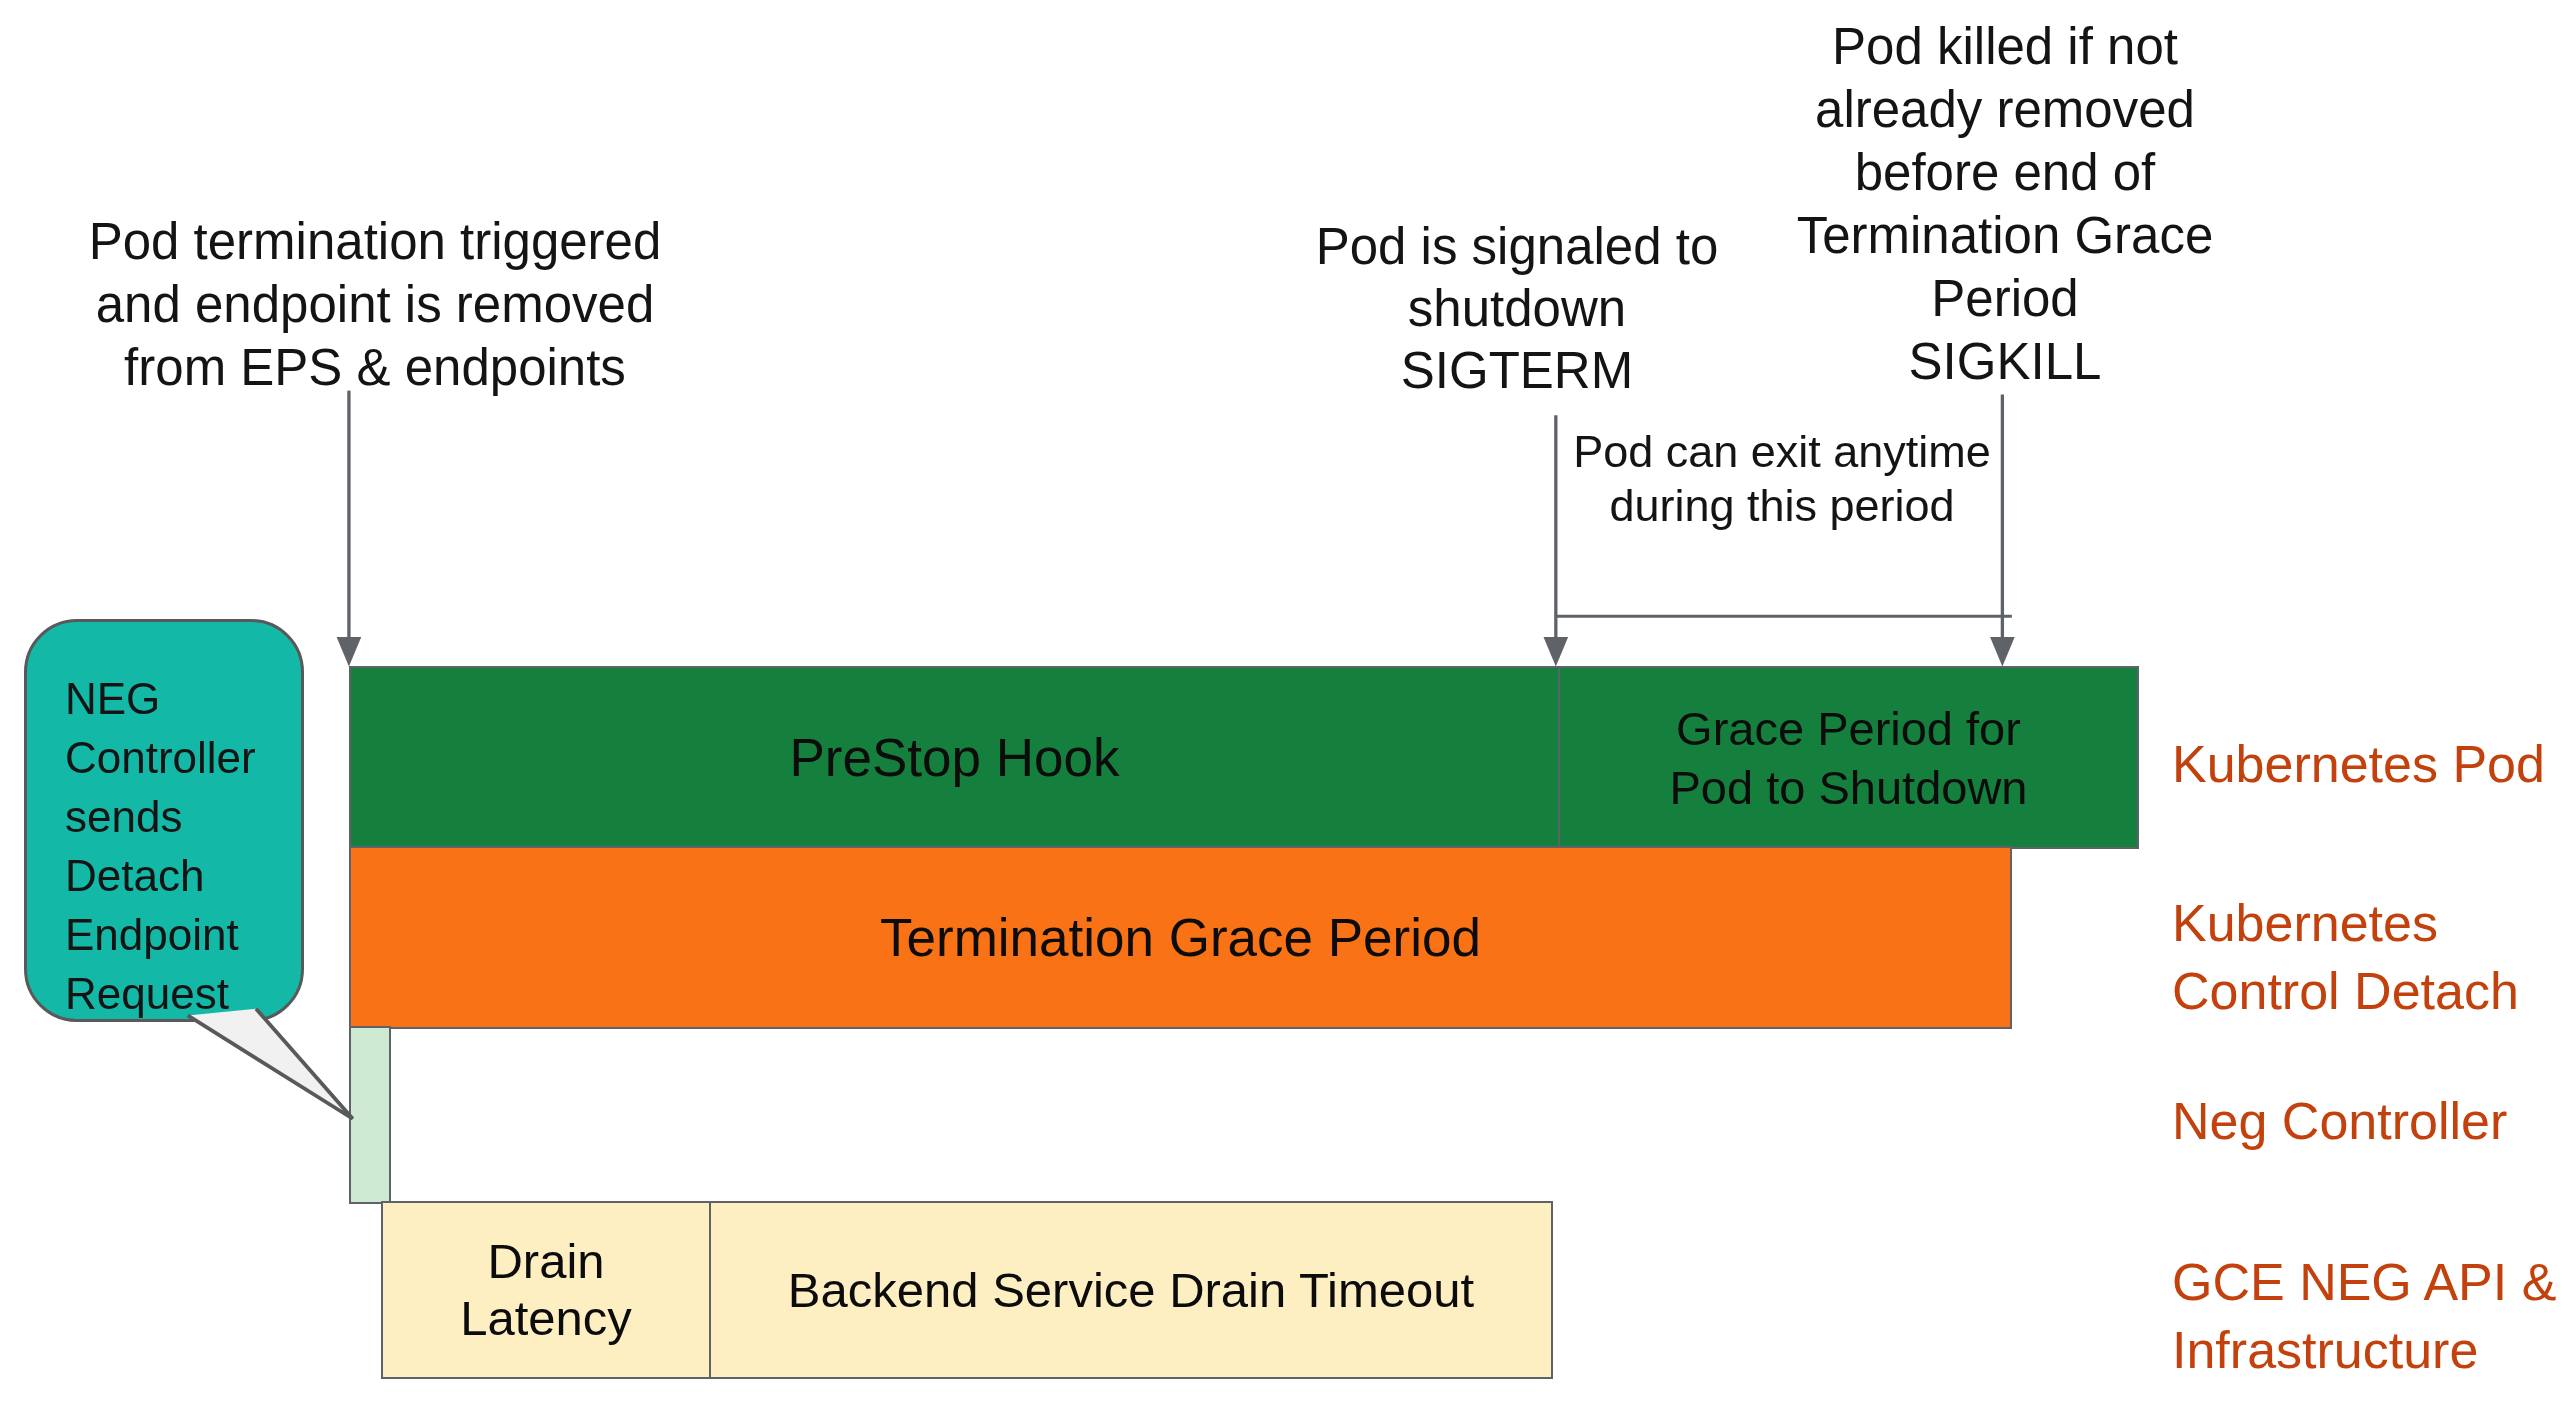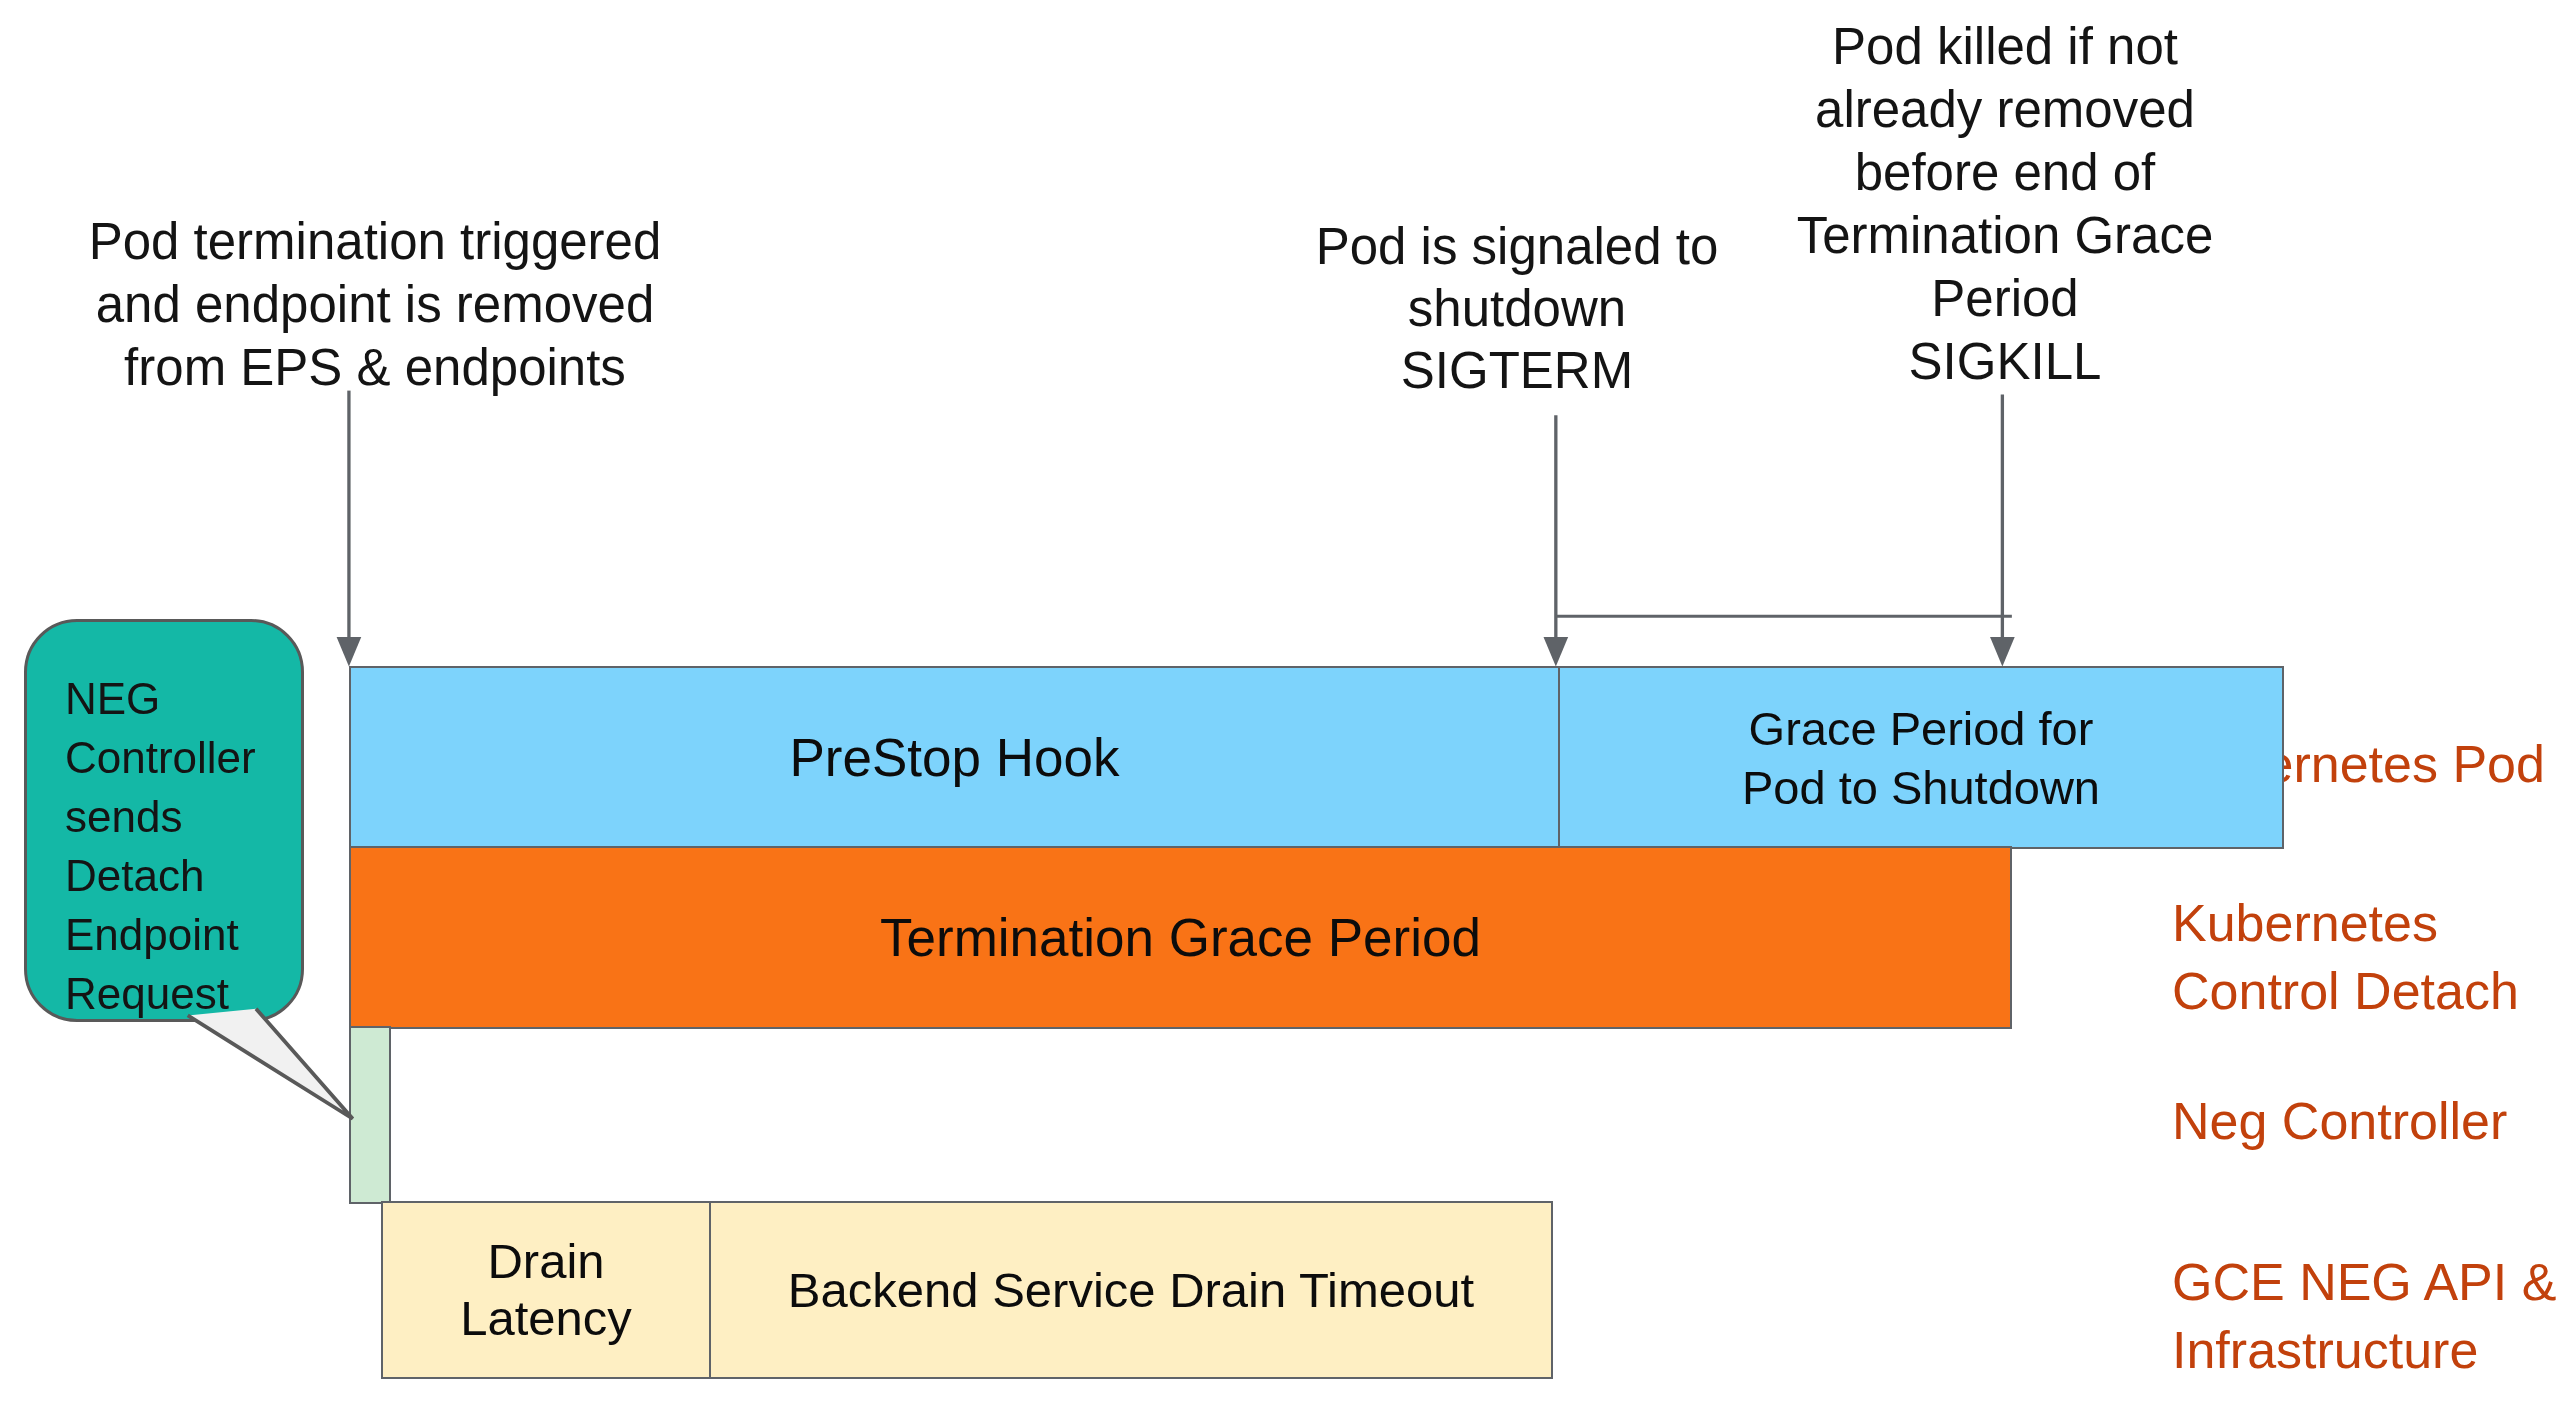--- a/index.html
+++ b/index.html
@@ -29,21 +29,21 @@
   #callout-exit            { left: 1782px; top: 425px; font-size: 45px; line-height: 54px; }
 
   
   .bar {
     position: absolute;
     box-sizing: border-box;
     border: 2.8px solid #5f6368;
     display: flex;
     z-index: 2;
   }
-  #bar-pod     { left: 349px; top: 666px;  width: 1935px; height: 183px; background: #7dd3fc; }
+  #bar-pod     { left: 349px; top: 666px;  width: 1790px; height: 183px; background: #15803d; }
   #bar-control { left: 349px; top: 846px;  width: 1663px; height: 183px; background: #f97316; }
   #bar-neg     { left: 349px; top: 1026px; width: 42px;   height: 178px; background: #ceead3; }
   #bar-gce     { left: 381px; top: 1201px; width: 1172px; height: 178px; background: #feefc3; }
 
   .cell {
     display: flex;
     align-items: center;
     justify-content: center;
     text-align: center;
     white-space: pre-line;
@@ -140,20 +140,22 @@
 already removed
 before end of
 Termination Grace
 Period
 SIGKILL</div>
 
   <div class="callout" id="callout-sigterm">Pod is signaled to
 shutdown
 SIGTERM</div>
 
+  <div class="callout" id="callout-exit">Pod can exit anytime
+during this period</div>
 
   <div class="bubble">
     <div class="bubble-text">NEG
 Controller
 sends
 Detach
 Endpoint
 Request</div>
   </div>
 

